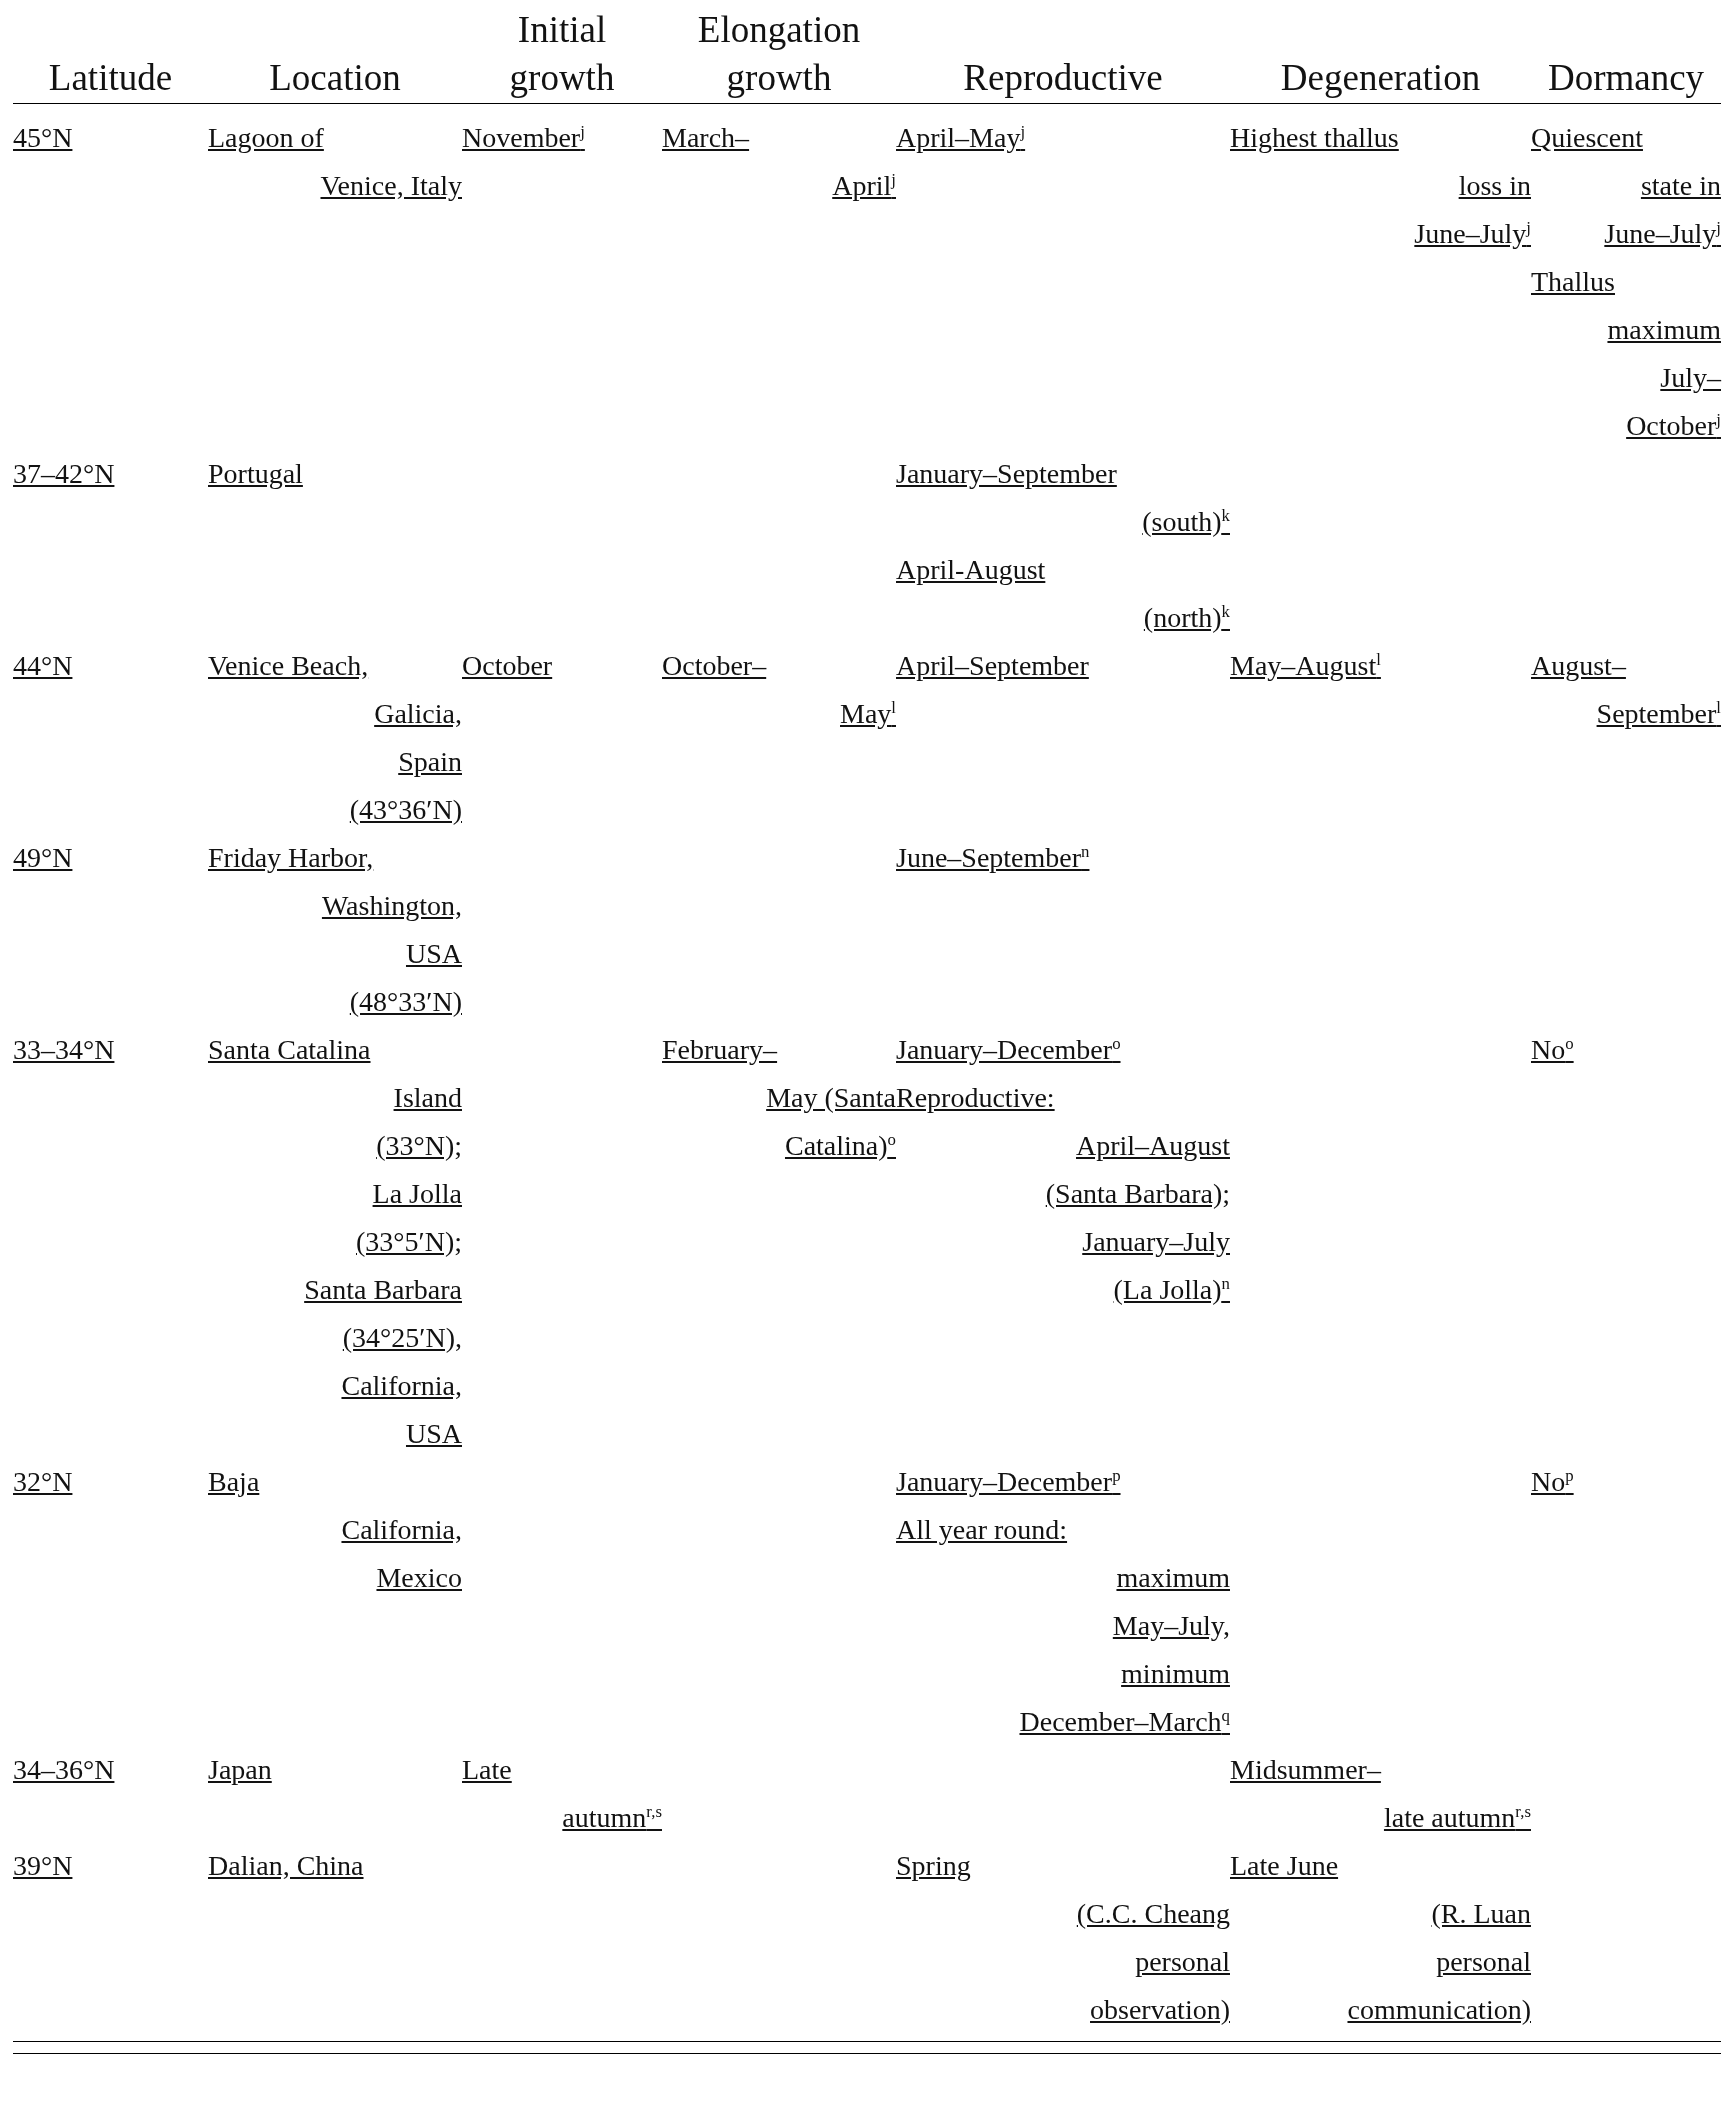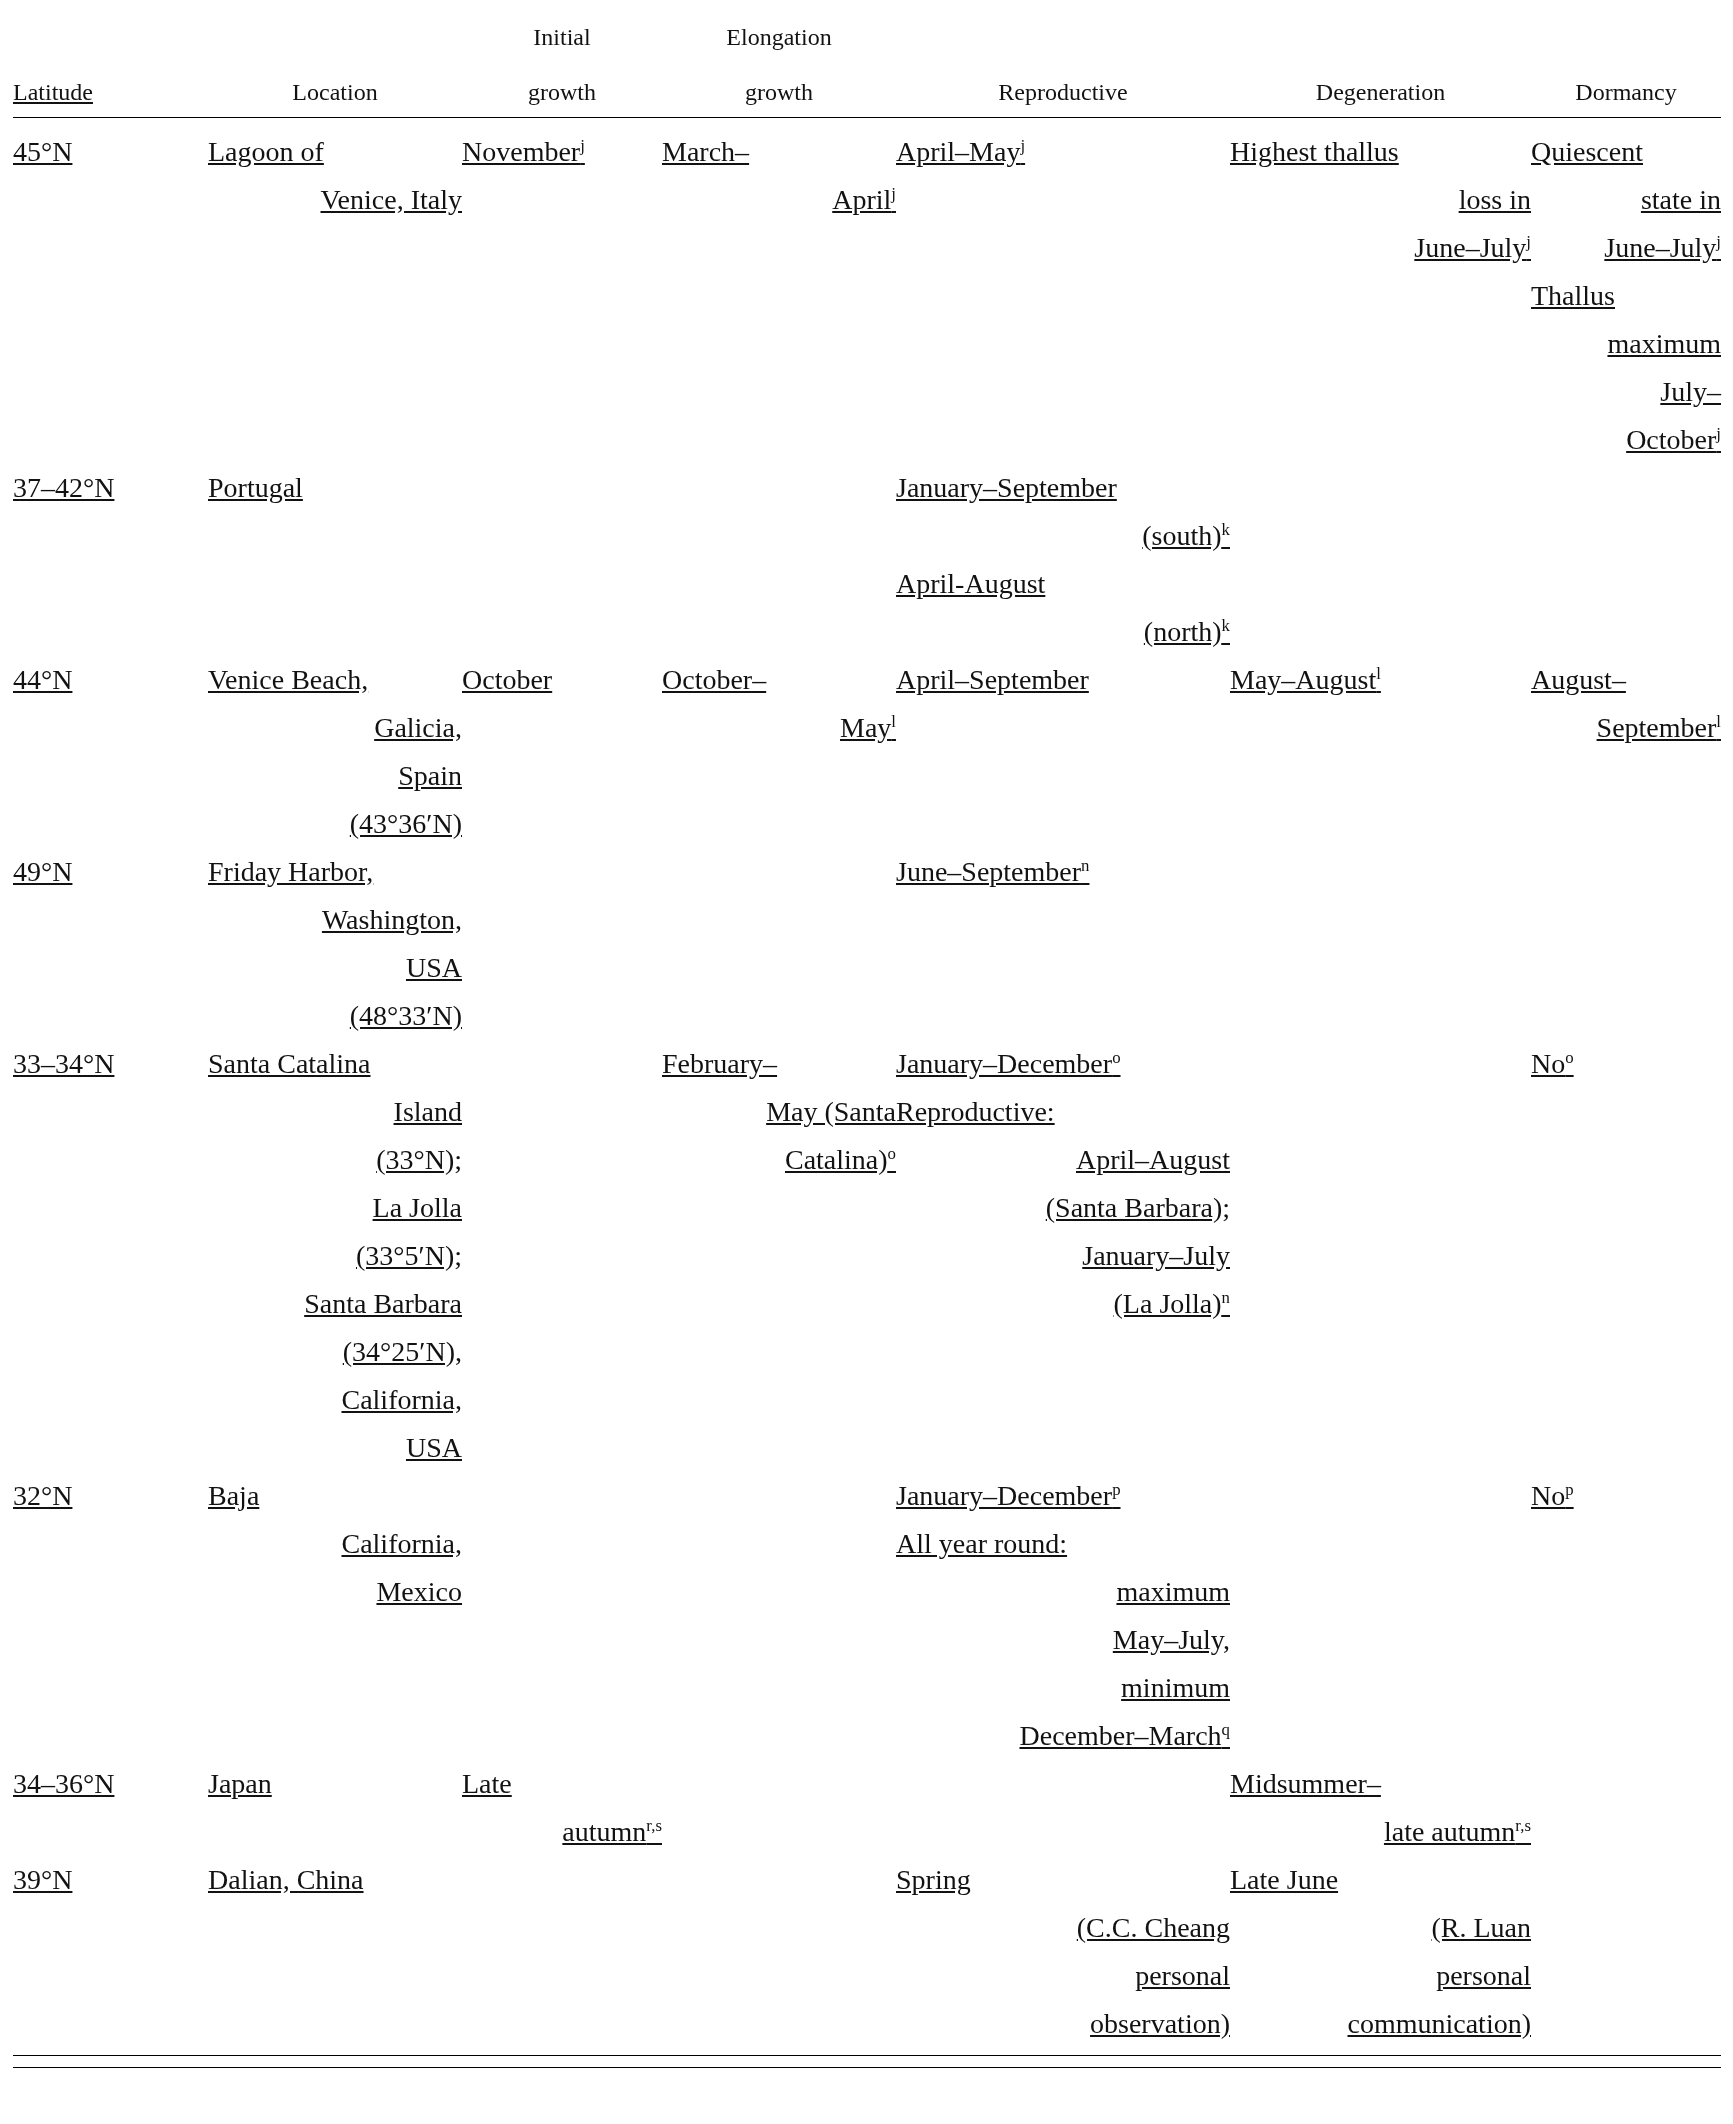--- a/index.html
+++ b/index.html
@@ -23,26 +23,25 @@
     display: grid;
     grid-template-columns: 195px 254px 200px 234px 334px 301px 190px;
   }
   
   .header-row .hcell {
     display: flex;
     flex-direction: column;
     justify-content: flex-end;
   }
   .hline {
-    font-size: 24px;
+    font-size: 37px;
     line-height: 48px;
     white-space: nowrap;
-    margin-top: 7px;
-  }
-  .align-left  { text-align: left; text-decoration: underline; }
+  }
+  .align-left  { text-align: center; }
   .align-center{ text-align: center; }
   .header-rule {
     border-bottom: 1.9px solid #000;
     margin-top: 1.9px;
   }
   
   .table-body {
     padding-top: 9.3px;
   }
   .cell {

